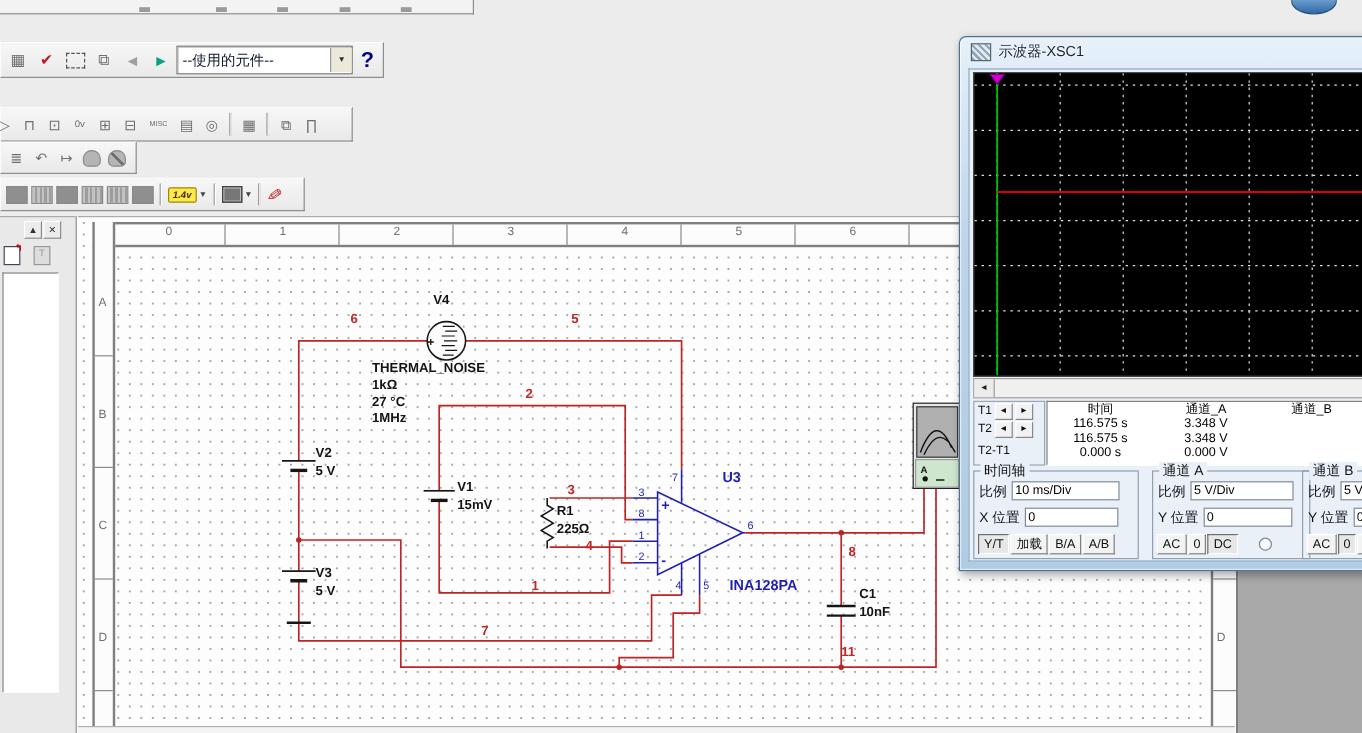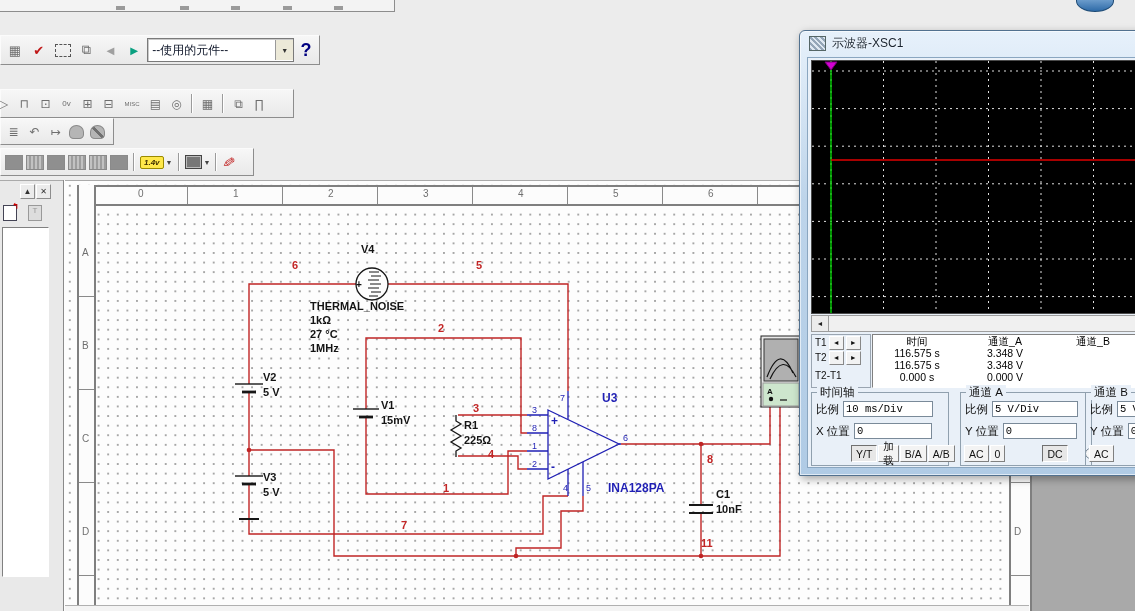--- a/index.html
+++ b/index.html
@@ -87,24 +87,24 @@
   .cbtn{width:13px;height:12px;background:#f2f2f2;border:1px solid #888;border-top-color:#fff;border-left-color:#fff;
         font-size:7px;display:flex;align-items:center;justify-content:center;color:#111;}
   .rtable{position:absolute;left:64px;top:276px;width:300px;height:52px;background:#fff;
           border:1px solid #808080;border-bottom-color:#fff;border-right-color:#fff;font-size:10.5px;color:#000;}
   .rtable .tr{display:flex;height:12px;line-height:12px;}
   .rtable .td{width:88px;text-align:center;white-space:nowrap;}
   .grp{position:absolute;top:334px;height:72px;border:1px solid #90a0ae;font-size:11.5px;color:#111;}
   .grp-title{position:absolute;top:-8px;left:5px;background:#e9f0f8;padding:0 3px;font-size:11.5px;}
   .grow{position:absolute;display:flex;align-items:center;gap:4px;}
   .gin{height:14px;border:1px solid #7a8a99;background:#fff;font-size:10.5px;padding:0 2px;
-       font-family:Liberation Mono, monospace;}
+       font-family:Liberation Sans, sans-serif;}
   .gbtn{height:15px;background:#f3f3f3;border:1px solid #808080;border-top-color:#fff;border-left-color:#fff;
         font-size:10.5px;display:flex;align-items:center;justify-content:center;padding:0 4px;color:#111;}
-  .gbtn.sunk{border:1px solid #fff;border-top-color:#707070;border-left-color:#707070;background:#e7e7e7;margin-left:36px;}
+  .gbtn.sunk{border:1px solid #fff;border-top-color:#707070;border-left-color:#707070;background:#e7e7e7;}
   .radio{width:9px;height:9px;border:1px solid #7a8a99;border-radius:50%;background:#f8f8f8;}
 </style>
 </head>
 <body>
 
 <div class="app">
 
   <div class="remnant">
     <i style="left:116px"></i>
     <i style="left:180px"></i>

